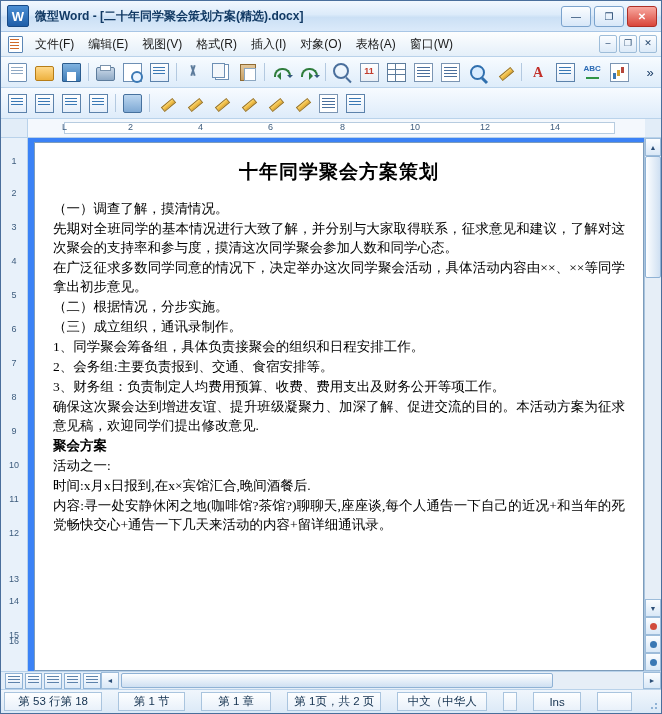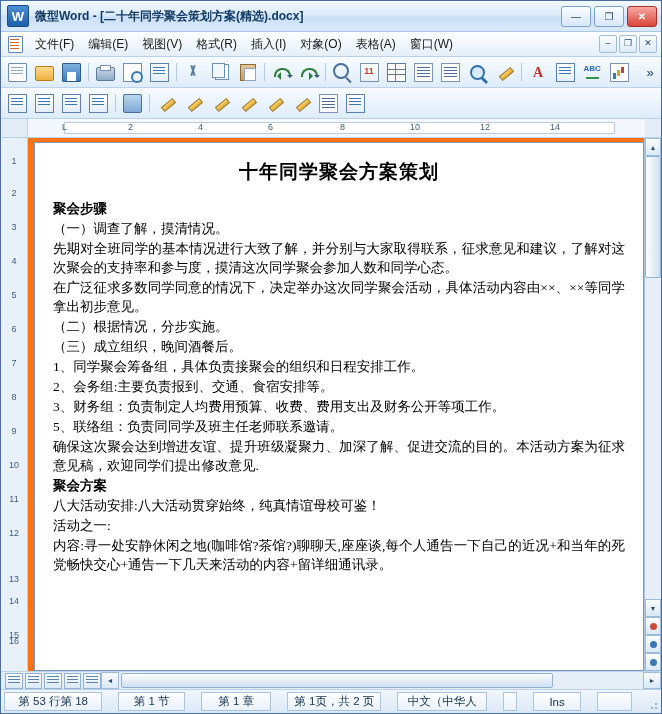--- a/index.html
+++ b/index.html
@@ -477,21 +477,21 @@
   }
   .vruler .vtick {
     position: absolute;
     left: 0; right: 0;
     text-align: center;
   }
   .doc-area {
     flex: 1;
     position: relative;
     overflow: hidden;
-    background: #f97316;
+    background: #3b82f6;
     display: flex;
   }
   .page {
     flex: 1;
     background: #ffffff;
     margin: 4px 0 0 6px;
     border: 1px solid #7d9cbb;
     padding: 10px 18px 0 18px;
     overflow: hidden;
     position: relative;
@@ -830,34 +830,32 @@
       <span class="vtick" style="top:390px">12</span>
       <span class="vtick" style="top:436px">13</span>
       <span class="vtick" style="top:458px">14</span>
       <span class="vtick" style="top:492px">15</span>
       <span class="vtick" style="top:498px">16</span>
     </div>
 
     <div class="doc-area">
       <div class="page">
         <div class="doc-title">十年同学聚会方案策划</div>
-        <p class="p b">聚会步骤</p>
         <p class="p">（一）调查了解，摸清情况。</p>
         <p class="p">先期对全班同学的基本情况进行大致了解，并分别与大家取得联系，征求意见和建议，了解对这次聚会的支持率和参与度，摸清这次同学聚会参加人数和同学心态。</p>
         <p class="p">在广泛征求多数同学同意的情况下，决定举办这次同学聚会活动，具体活动内容由××、××等同学拿出初步意见。</p>
         <p class="p">（二）根据情况，分步实施。</p>
-        <p class="p">（三）成立组织，晚间酒餐后。</p>
+        <p class="p">（三）成立组织，通讯录制作。</p>
         <p class="p">1、同学聚会筹备组，具体负责接聚会的组织和日程安排工作。</p>
         <p class="p">2、会务组:主要负责报到、交通、食宿安排等。</p>
         <p class="p">3、财务组：负责制定人均费用预算、收费、费用支出及财务公开等项工作。</p>
-        <p class="p">5、联络组：负责同同学及班主任老师联系邀请。</p>
         <p class="p">确保这次聚会达到增进友谊、提升班级凝聚力、加深了解、促进交流的目的。本活动方案为征求意见稿，欢迎同学们提出修改意见.</p>
         <p class="p b">聚会方案</p>
-        <p class="p">八大活动安排:八大活动贯穿始终，纯真情谊母校可鉴！</p>
         <p class="p">活动之一:</p>
+        <p class="p">时间:x月x日报到,在x×宾馆汇合,晚间酒餐后.</p>
         <p class="p">内容:寻一处安静休闲之地(咖啡馆?茶馆?)聊聊天,座座谈,每个人通告一下自己的近况+和当年的死党畅快交心+通告一下几天来活动的内容+留详细通讯录。</p>
 
       </div>
     </div>
 
     <div class="vscroll">
       <div class="sb-btn">▲</div>
       <div class="sb-track">
         <div class="sb-thumb"></div>
       </div>

